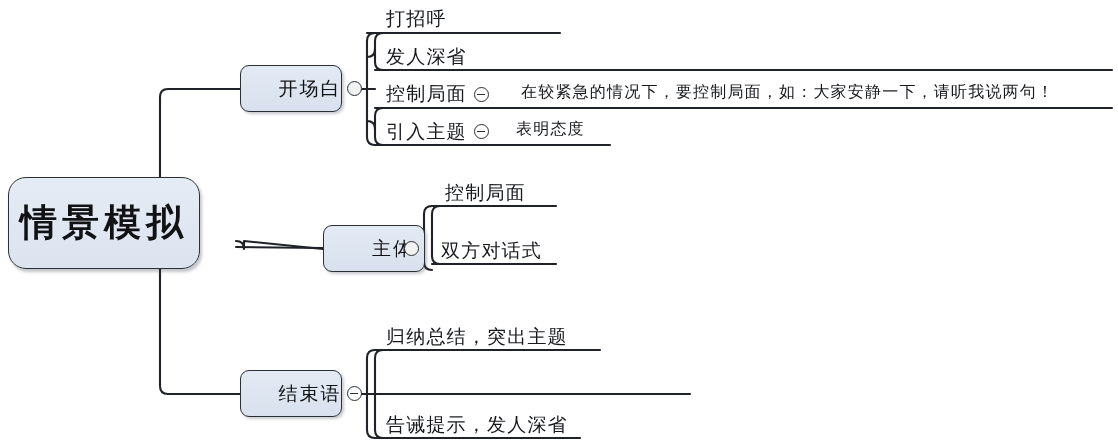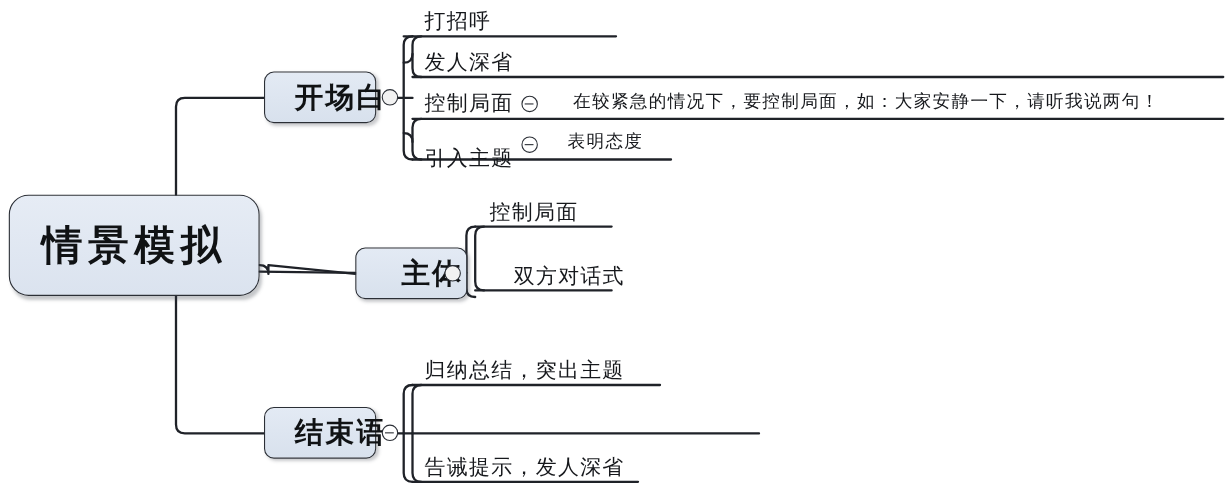--- a/index.html
+++ b/index.html
@@ -24,31 +24,31 @@
     position:absolute;
     box-sizing:border-box;
     display:flex;align-items:center;justify-content:center;
     border:1.6px solid #2b2f36;
     background:#dfe6f0;
     color:#101214;
     white-space:nowrap;
     letter-spacing:2px;
   }
   .node.root{
-    left:8px;top:177px;width:228px;height:92px;
+    left:8px;top:177px;width:192px;height:92px;
     border-radius:18px;
     font-size:37px;font-weight:bold;
     letter-spacing:5px;
     background:linear-gradient(180deg,#e6ecf5 0%,#dbe3ef 100%);
     box-shadow:2px 3px 3px rgba(60,65,75,.30);
   }
   .node.branch{
     height:47px;
     border-radius:9px;
-    font-size:26px;font-weight:bold;
+    font-size:19px;font-weight:normal;
     background:linear-gradient(180deg,#e3eaf4 0%,#d8e1ed 100%);
     box-shadow:2px 2px 3px rgba(60,65,75,.28);
     padding-left:38px;
   }
   #node-open   {left:240px;top:65px;width:102px;}
   #node-body   {left:323px;top:225px;width:102px;}
   #node-close  {left:240px;top:370px;width:102px;}
 
   
   .leaf{
@@ -141,26 +141,26 @@
   <div class="toggle minus" style="left:347px;top:386px;"></div>
 
   <div class="leaf" style="left:386px;top:6px;">打招呼</div>
 
   <div class="leaf" style="left:386px;top:44px;">发人深省</div>
 
   <div class="leaf" style="left:386px;top:81px;">控制局面</div>
   <div class="toggle minus" style="left:474px;top:87px;"></div>
   <div class="leaf lvl3" style="left:521px;top:82px;">在较紧急的情况下，要控制局面，如：大家安静一下，请听我说两句！</div>
 
-  <div class="leaf" style="left:386px;top:131px;">引入主题</div>
+  <div class="leaf" style="left:386px;top:119px;">引入主题</div>
   <div class="toggle minus" style="left:474px;top:124px;"></div>
   <div class="leaf lvl3" style="left:516px;top:119px;">表明态度</div>
 
   <div class="leaf" style="left:445px;top:180px;">控制局面</div>
 
-  <div class="leaf" style="left:441px;top:238px;margin-left:26px;">双方对话式</div>
+  <div class="leaf" style="left:441px;top:238px;">双方对话式</div>
 
   <div class="leaf" style="left:386px;top:324px;">归纳总结，突出主题</div>
 
 
   <div class="leaf" style="left:386px;top:412px;">告诫提示，发人深省</div>
 
 </div>
 
 </body></html>

